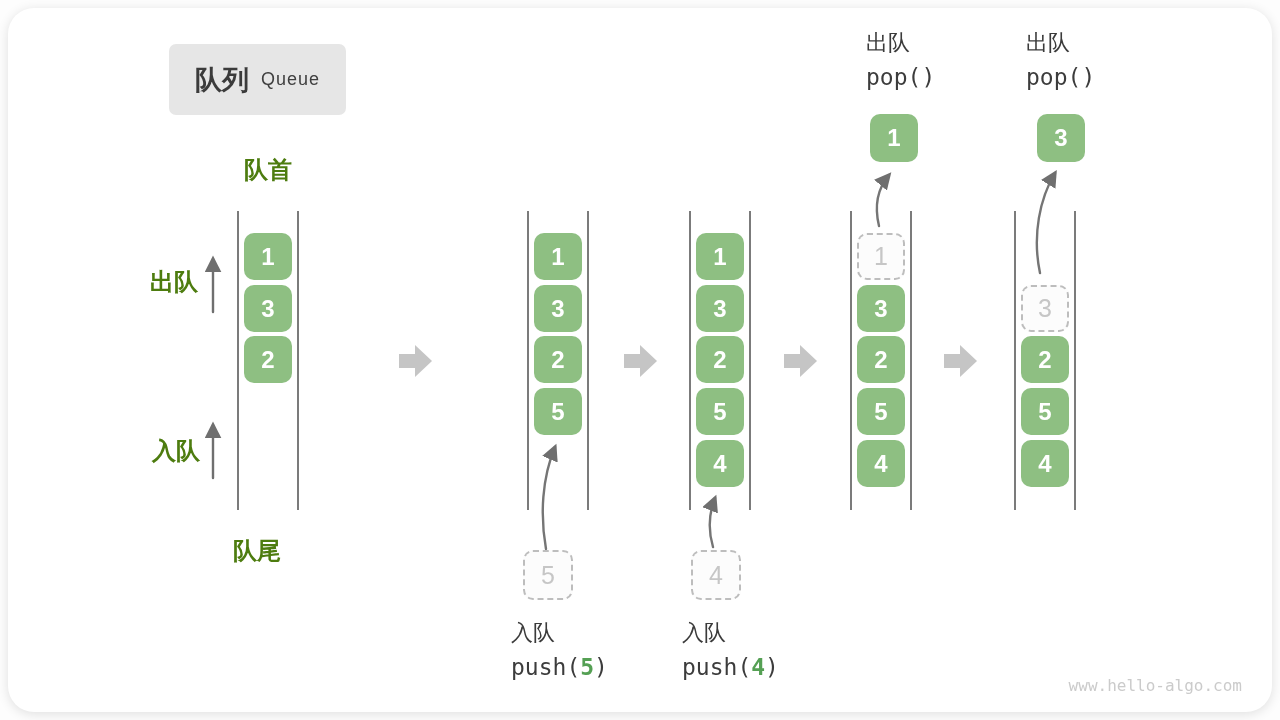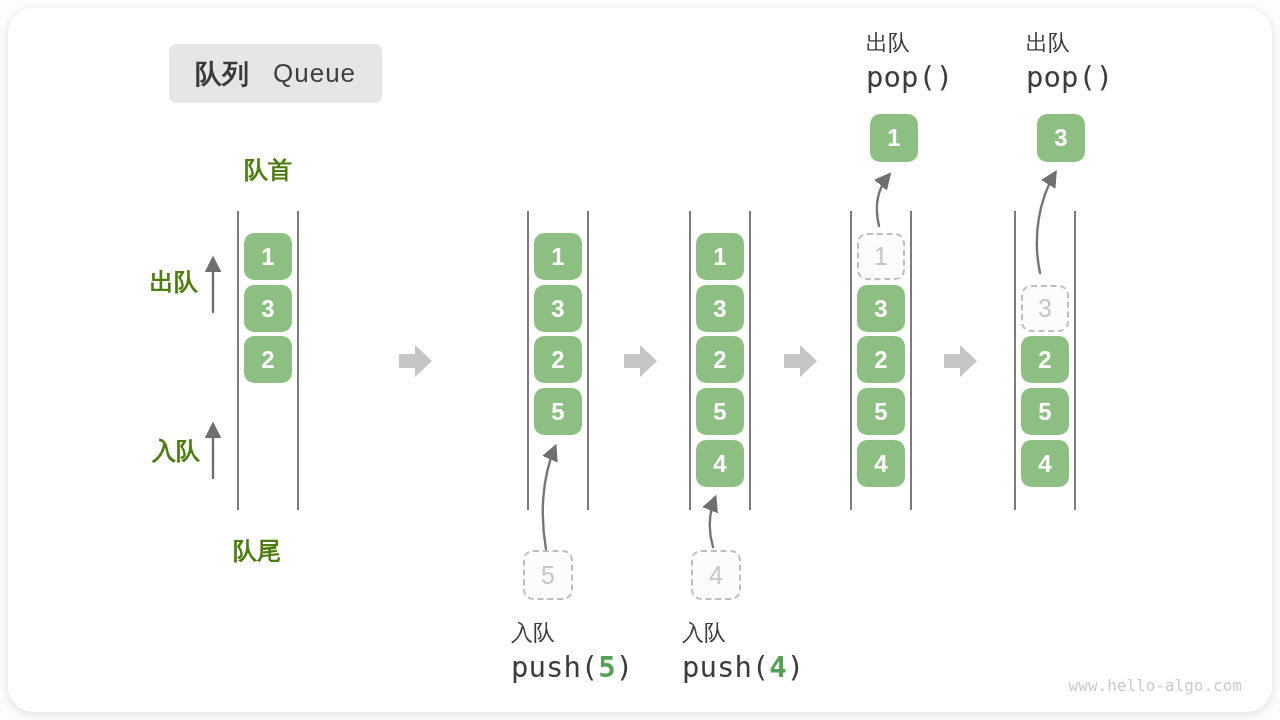--- a/index.html
+++ b/index.html
@@ -9,26 +9,26 @@
   .stage { position: relative; width: 1280px; height: 720px; overflow: hidden; }
   .card {
     position: absolute; left: 8px; top: 8px; right: 8px; bottom: 8px;
     background: #ffffff; border-radius: 26px;
     box-shadow: 0 2px 12px rgba(0,0,0,0.12);
   }
 
   .svg-layer { position: absolute; left: 0; top: 0; width: 1280px; height: 720px; pointer-events: none; }
 
   .title-chip {
-    position: absolute; left: 169px; top: 44px; height: 59px;
-    display: flex; align-items: center; padding: 0 26px; gap: 24px;
+    position: absolute; left: 169px; top: 44px; height: 71px;
+    display: flex; align-items: center; padding: 0 26px; gap: 12px;
     background: #e6e6e6; border-radius: 7px;
   }
   .title-zh { font-size: 27px; font-weight: bold; color: #3b3b3b; }
-  .title-en { font-size: 26px; font-weight: 400; color: #3f3f3f; letter-spacing: 1px; }
+  .title-en { font-size: 18px; font-weight: 400; color: #3f3f3f; letter-spacing: 1px; }
 
   .big-label { position: absolute; font-size: 24px; font-weight: bold; color: #4d7c0f; }
   .center-62 { width: 62px; text-align: center; }
 
   .queue { position: absolute; top: 211px; width: 62px; height: 299px; }
 
   .cell {
     position: absolute; left: 7px; width: 48px; height: 47px;
     background: #8ebf82; border-radius: 10px;
     color: #ffffff; font-size: 24px; font-weight: bold;
@@ -51,21 +51,21 @@
   }
   .float-box.solid {
     width: 48px; height: 48px; background: #8ebf82;
     color: #ffffff; font-size: 24px; font-weight: bold;
   }
 
   .op-label { position: absolute; }
   .op-zh { font-size: 22px; color: #3b3b3b; line-height: 26px; }
   .op-code {
     margin-top: 8px; font-family: "DejaVu Sans Mono", monospace;
-    font-size: 29px; color: #3c3c3c; line-height: 27px;
+    font-size: 23px; color: #3c3c3c; line-height: 27px;
   }
   .op-code .arg { color: #55a054; font-weight: bold; }
 
   .watermark {
     position: absolute; top: 676px; right: 38px;
     font-family: "DejaVu Sans Mono", monospace;
     font-size: 16px; color: #cbcbcb;
   }
 </style>
 </head>

